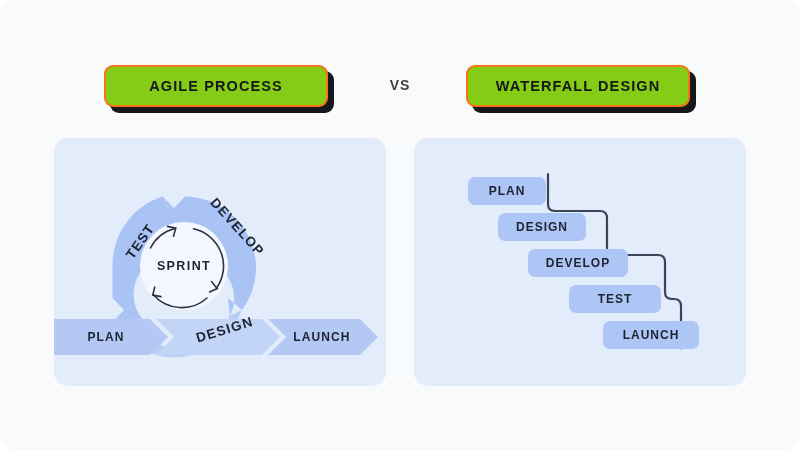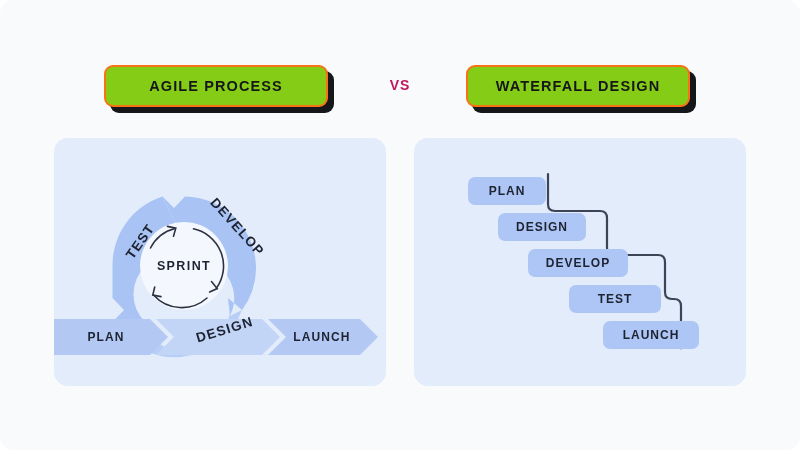--- a/index.html
+++ b/index.html
@@ -32,21 +32,21 @@
     font-weight:bold;
     letter-spacing:1.1px;
     color:#15171a;
   }
   #badge-agile{left:104px;top:65px;width:224px;height:42px;}
   #badge-waterfall{left:466px;top:65px;width:224px;height:42px;}
 
   #vs-label{
     position:absolute;left:372px;top:77px;width:56px;
     text-align:center;
-    font-size:14px;font-weight:bold;letter-spacing:1px;color:#be185d;
+    font-size:14px;font-weight:bold;letter-spacing:1px;color:#404040;
   }
 
   
   .panel{
     position:absolute;
     background:#e3ecfb;
     border-radius:14px;
   }
   #panel-agile{left:54px;top:138px;width:332px;height:248px;}
   #panel-waterfall{left:414px;top:138px;width:332px;height:248px;}

